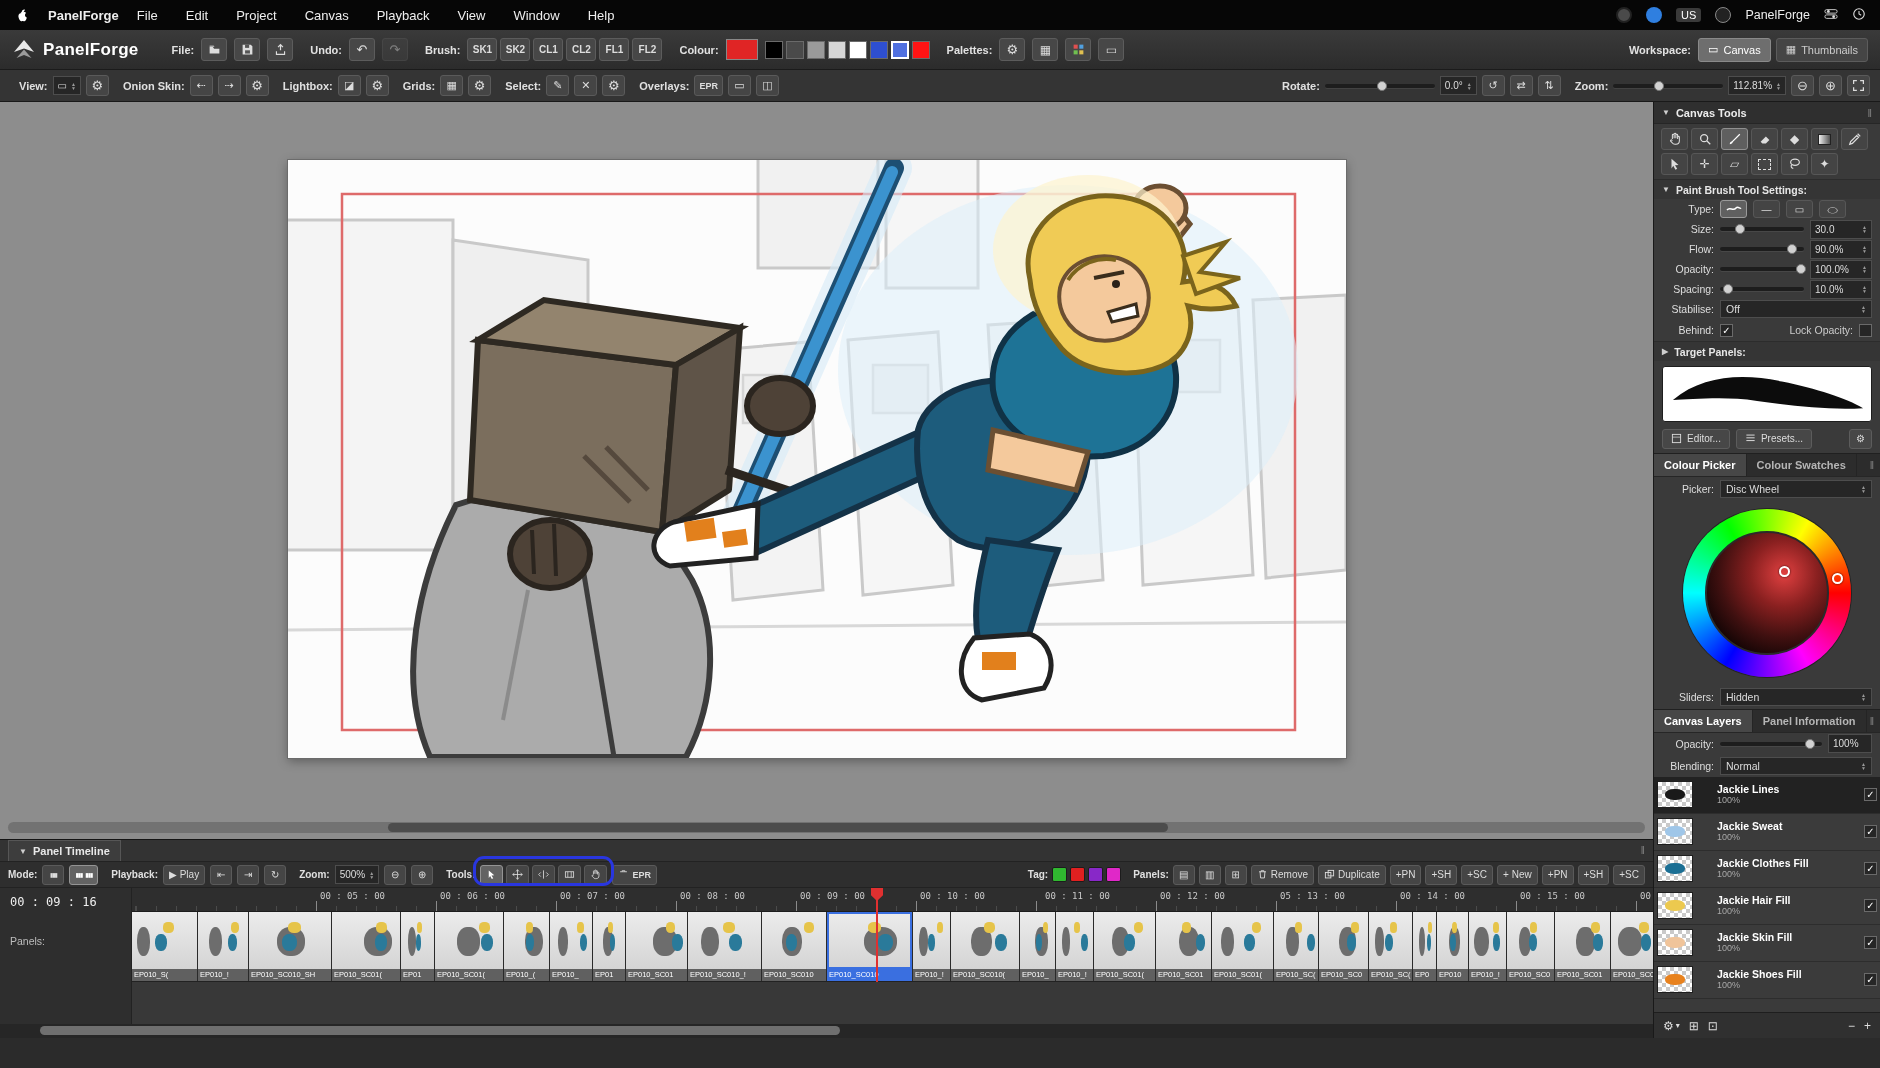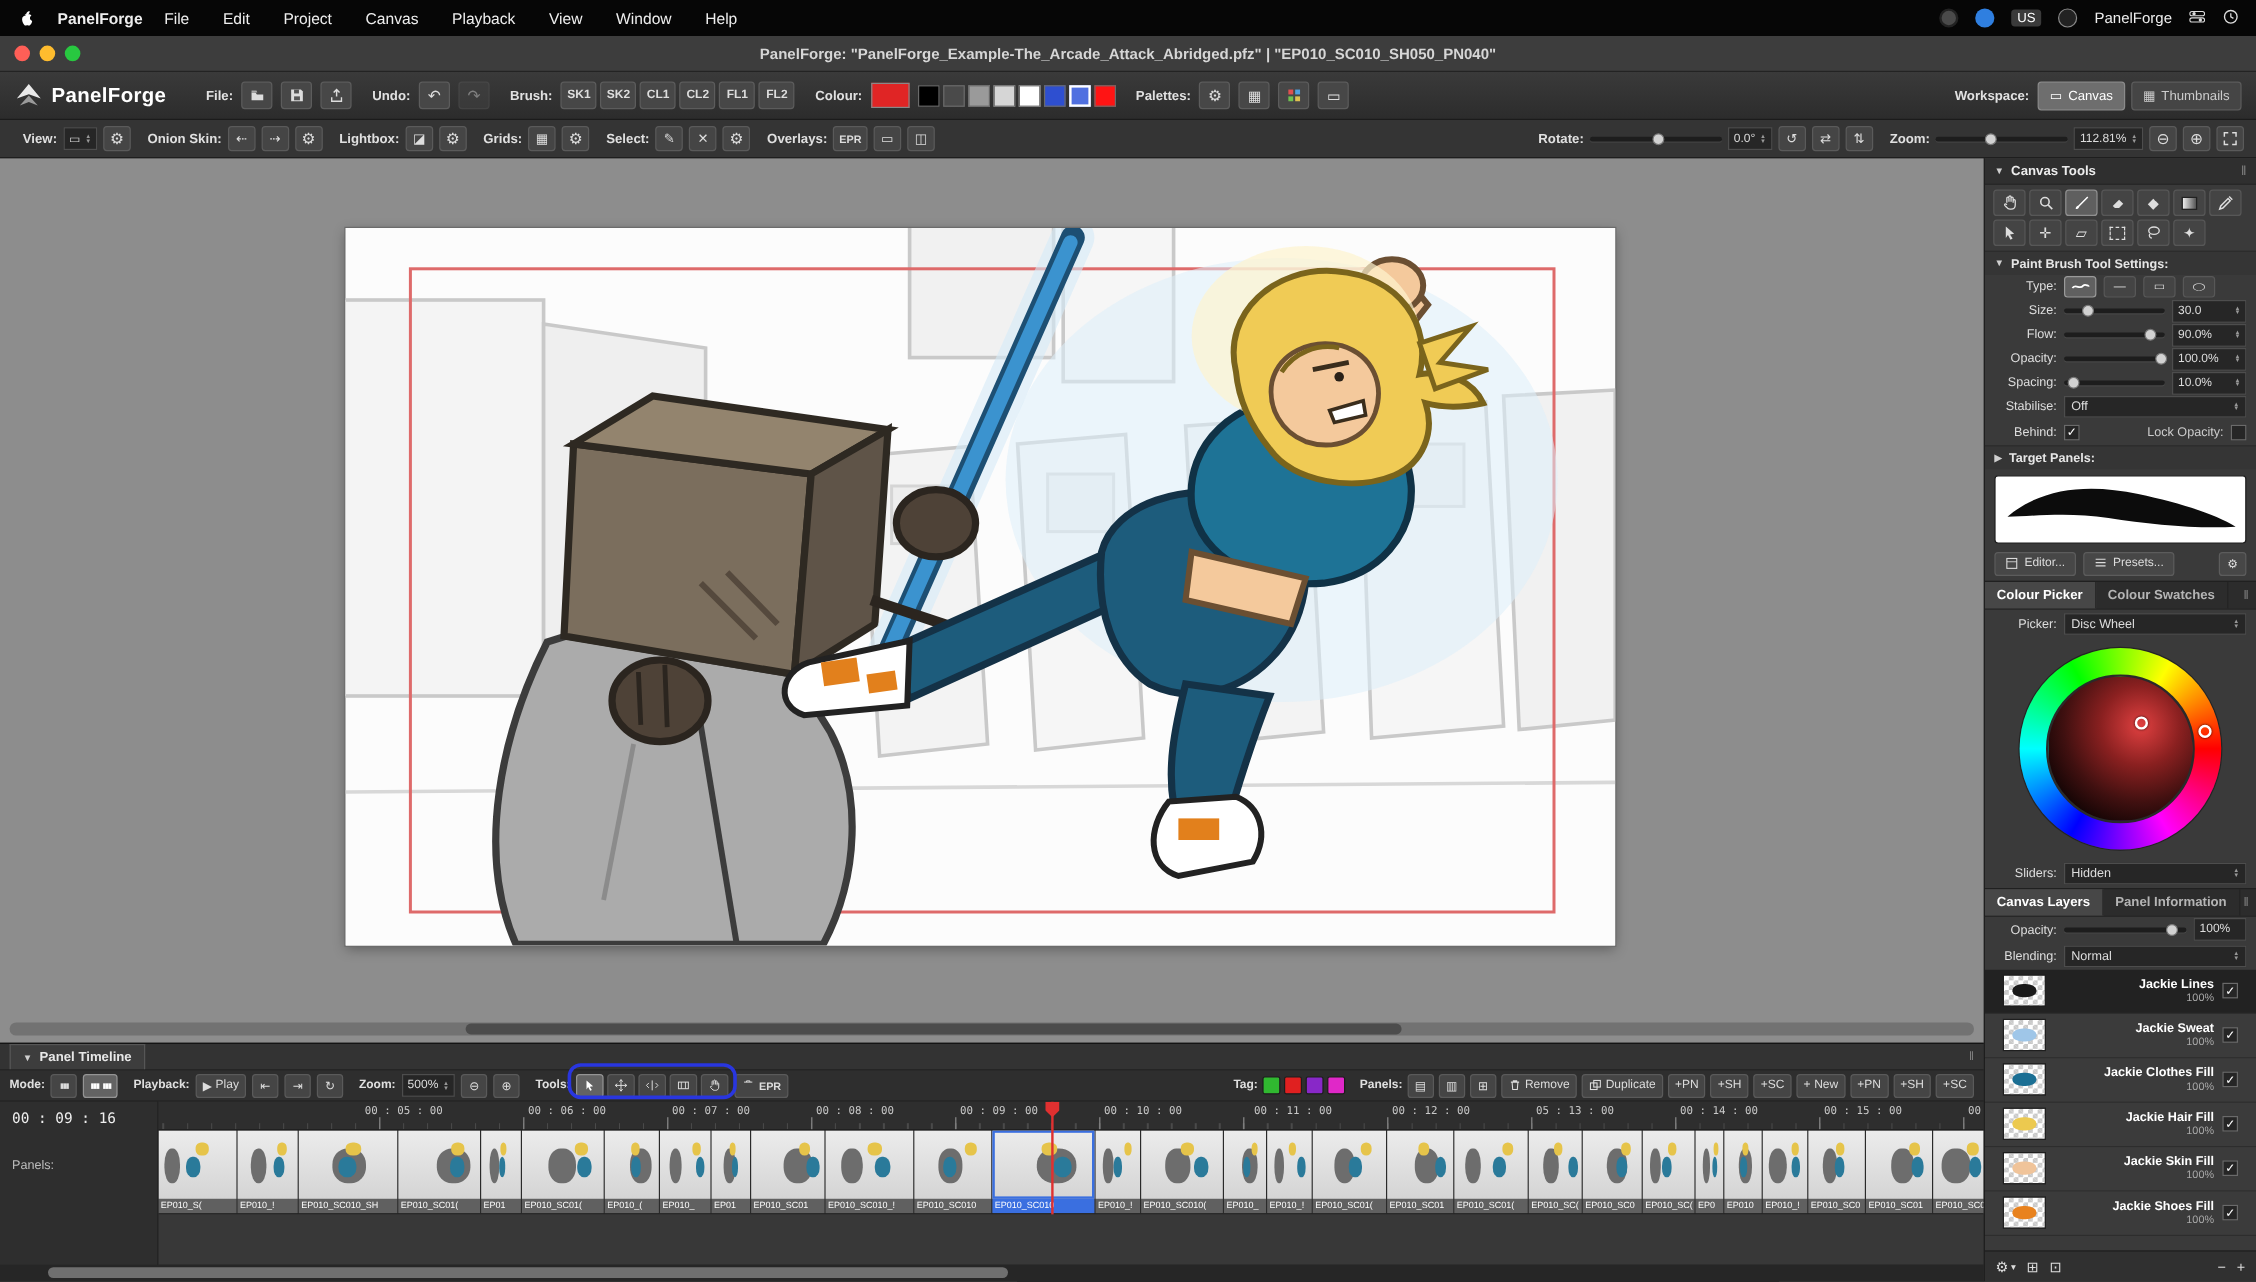--- a/index.html
+++ b/index.html
@@ -95,21 +95,21 @@
   .tab.active { background:#474747; color:#fff; }
   .tabs .sb-grip { display:flex; align-items:center; padding-right:6px; }
 
   .wheel-wrap { flex:0 0 184px; display:flex; align-items:center; justify-content:center; }
   .wheel { position:relative; width:168px; height:168px; }
   .ring { position:absolute; inset:0; border-radius:50%; background:conic-gradient(from 90deg,#f00,#f0f,#00f,#0ff,#0f0,#ff0,#f00); box-shadow:0 0 0 1px #242424; }
   .disc { position:absolute; inset:22px; border-radius:50%; border:2px solid #2a2a2a; background:radial-gradient(circle at 64% 34%, #e04040 0%, #8a2020 30%, #401010 58%, #000 88%); }
   .wheel .sel { position:absolute; width:11px; height: 11px; border:2px solid #fff; border-radius:50%; box-shadow:0 0 2px #000; }
 
   .layers-list { flex:1; min-height:0; overflow:hidden; display:flex; flex-direction:column; }
-  .layer-row { flex:0 0 37px; display:flex; align-items:center; gap:7px; padding:0 15px; background:#3b3b3b; border-bottom:1px solid #2d2d2d;text-align:right; }
+  .layer-row { flex:0 0 37px; display:flex; align-items:center; gap:24px; padding:0 3px; background:#3b3b3b; border-bottom:1px solid #2d2d2d; }
   .layer-row.selected { background:#222; }
   .layer-thumb { width:36px; height:27px; border:1px solid #1f1f1f; position:relative; flex:0 0 auto;
     background-image:linear-gradient(45deg,#c9c9c9 25%,transparent 25%,transparent 75%,#c9c9c9 75%),linear-gradient(45deg,#c9c9c9 25%,#fff 25%,#fff 75%,#c9c9c9 75%);
     background-size:8px 8px; background-position:0 0,4px 4px; }
   .layer-thumb .paint { position:absolute; left:7px; right:7px; top:7px; bottom:7px; border-radius:45%; }
   .layer-meta { flex:1; min-width:0; line-height:1.2; }
   .layer-name { color:#fff; font-weight:bold; font-size:10.5px; white-space:nowrap; overflow:hidden; }
   .layer-opacity { color:#a8a8a8; font-size:9px; }
   .sb-footer { flex:0 0 26px; margin-top:auto; background:#303030; border-top:1px solid #1e1e1e; display:flex; align-items:center; gap:9px; padding:0 9px; font-size:12px; }
   .sbf-spacer { flex:1; }
@@ -198,28 +198,20 @@
       </span>
       <span>
         <svg viewBox="0 0 16 16" width="14" height="14">
             <circle cx="8" cy="8" r="6" fill="none" stroke="#ddd" stroke-width="1.3"></circle>
             <path d="M8 4.5V8l2.5 1.5" stroke="#ddd" stroke-width="1.2" fill="none"></path>
           </svg>
       </span>
     </span>
   </div>
 
-  <div class="titlebar">
-    <span class="traffic">
-      <span class="light red"></span>
-      <span class="light yellow"></span>
-      <span class="light green"></span>
-    </span>
-    <span class="win-title">PanelForge: "PanelForge_Example-The_Arcade_Attack_Abridged.pfz" | "EP010_SC010_SH050_PN040"</span>
-  </div>
 
   <div class="toolbar">
     <span class="logo">
       <svg width="24" height="24" viewBox="0 0 24 24">
           <path d="M2 14 L12 2 L22 14 L12 10.5 Z" fill="#e9e9e9"></path>
           <path d="M4.5 20 L12 11.5 L19.5 20 L12 17 Z" fill="#9a9a9a"></path>
         </svg>
       <span class="logo-text">PanelForge</span>
     </span>
     <span class="tb-label">File:</span>
@@ -550,21 +542,21 @@
           </span>
         </div>
         <div class="tl-body">
           <div class="tl-left">
             <div class="tl-time">00 : 09 : 16</div>
             <div class="tl-panels-label">Panels:</div>
           </div>
           <div class="tl-track">
             <div class="tl-ruler">
                 <span class="tick" style="left: 184px;"></span>
-                <span class="tick-label" style="left: 172px;">00 : 05 : 00</span>
+                <span class="tick-label" style="left: 188px;">00 : 05 : 00</span>
                 <span class="tick" style="left: 304px;"></span>
                 <span class="tick-label" style="left: 308px;">00 : 06 : 00</span>
                 <span class="tick" style="left: 424px;"></span>
                 <span class="tick-label" style="left: 428px;">00 : 07 : 00</span>
                 <span class="tick" style="left: 544px;"></span>
                 <span class="tick-label" style="left: 548px;">00 : 08 : 00</span>
                 <span class="tick" style="left: 664px;"></span>
                 <span class="tick-label" style="left: 668px;">00 : 09 : 00</span>
                 <span class="tick" style="left: 784px;"></span>
                 <span class="tick-label" style="left: 788px;">00 : 10 : 00</span>

